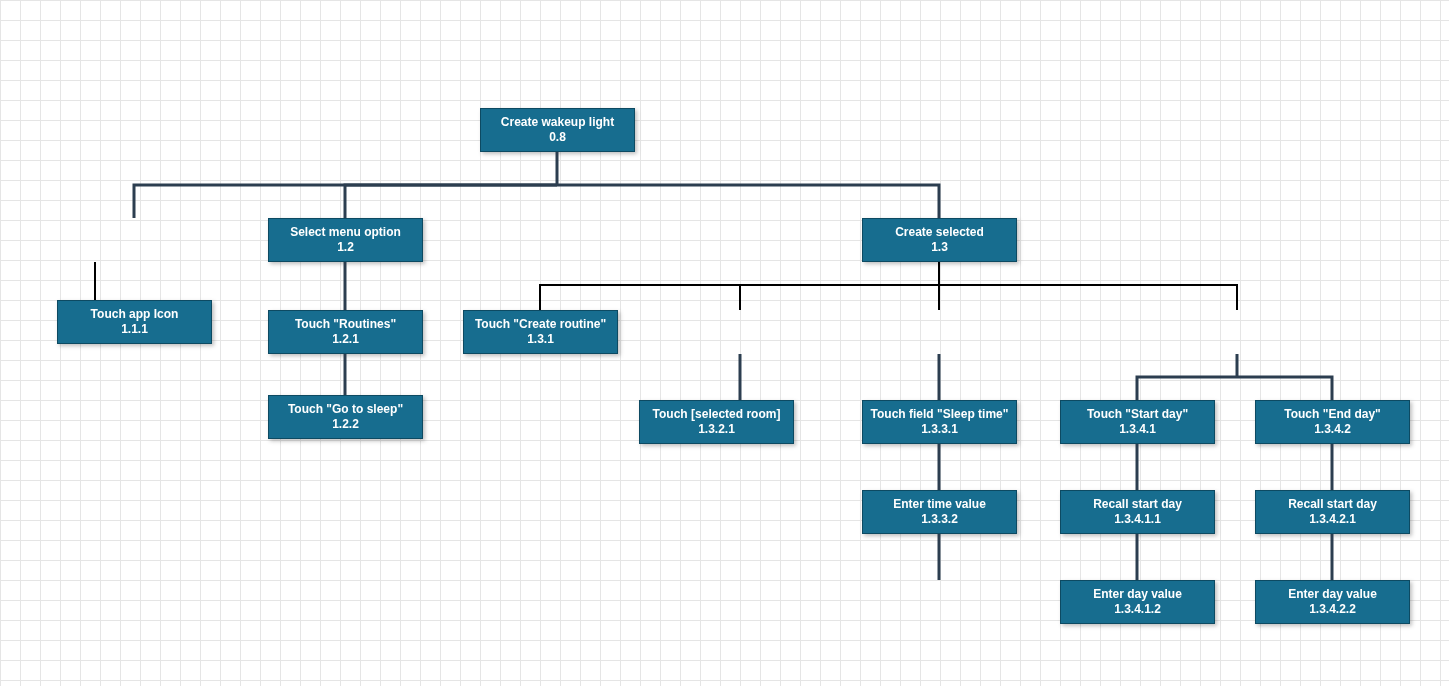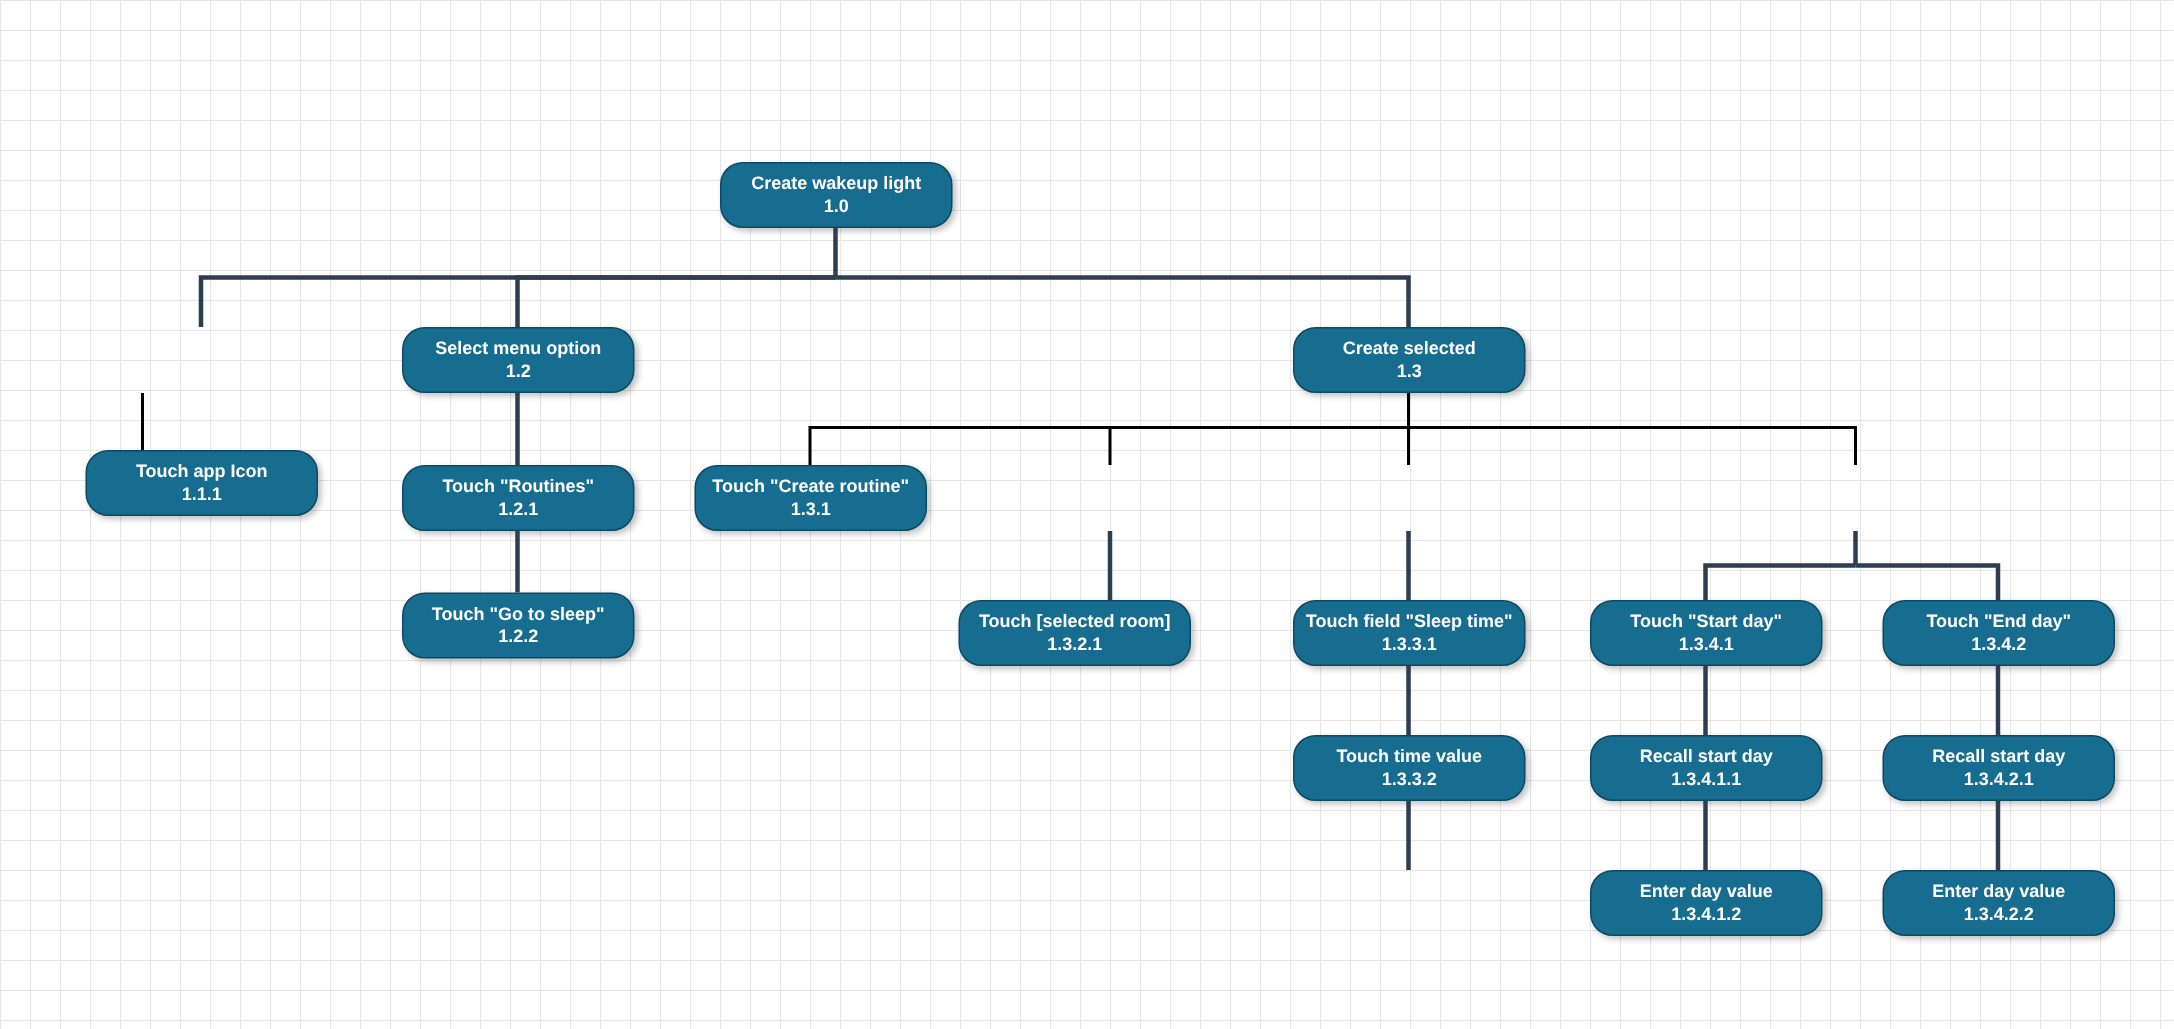--- a/index.html
+++ b/index.html
@@ -1,31 +1,31 @@
 <!DOCTYPE html>
 <html><head>
 <meta charset="utf-8">
 <style>
   html,body{margin:0;padding:0;width:1449px;height:686px;font-family:Arial,Helvetica,sans-serif;background:#fff;overflow:hidden}
   .grid{position:absolute;inset:0;background-image:linear-gradient(#e5e5e5 1px,transparent 1px),linear-gradient(90deg,#e5e5e5 1px,transparent 1px);background-size:20px 20px}
   .canvas{position:absolute;inset:0}
-  .node{position:absolute;width:155px;height:44px;background:#176D8F;border:1px solid #0d4a62;border-radius:15px;color:#fff;font-size:12px;font-weight:bold;text-align:center;display:flex;flex-direction:column;align-items:center;justify-content:center;box-shadow:2px 2px 4px rgba(0,0,0,0.25);line-height:1.25;padding:2px 4px;box-sizing:border-box}
+  .node{position:absolute;width:155px;height:44px;background:#176D8F;border:1px solid #0d4a62;border-radius:0;color:#fff;font-size:12px;font-weight:bold;text-align:center;display:flex;flex-direction:column;align-items:center;justify-content:center;box-shadow:2px 2px 4px rgba(0,0,0,0.25);line-height:1.25;padding:2px 4px;box-sizing:border-box}
   .node .title{white-space:nowrap}
   .node .num{white-space:nowrap}
   svg.edges{position:absolute;inset:0;width:1449px;height:686px;pointer-events:none}
   svg.edges path,svg.edges line{fill:none}
 </style>
 </head>
 <body>
 <div class="grid"></div>
 <div class="canvas">
 
 <div class="node" style="left:480px;top:108px">
   <span class="title">Create wakeup light</span>
-  <span class="num">1.0</span>
+  <span class="num">0.8</span>
 </div>
 
 <div class="node" style="left:268px;top:218px">
   <span class="title">Select menu option</span>
   <span class="num">1.2</span>
 </div>
 <div class="node" style="left:862px;top:218px">
   <span class="title">Create selected</span>
   <span class="num">1.3</span>
 </div>
@@ -52,21 +52,21 @@
 <div class="node" style="left:639px;top:400px">
   <span class="title">Touch  [selected room]</span>
   <span class="num">1.3.2.1</span>
 </div>
 
 <div class="node" style="left:862px;top:400px">
   <span class="title">Touch field "Sleep time"</span>
   <span class="num">1.3.3.1</span>
 </div>
 <div class="node" style="left:862px;top:490px">
-  <span class="title">Touch time value</span>
+  <span class="title">Enter time value</span>
   <span class="num">1.3.3.2</span>
 </div>
 
 <div class="node" style="left:1060px;top:400px">
   <span class="title">Touch  "Start day"</span>
   <span class="num">1.3.4.1</span>
 </div>
 <div class="node" style="left:1255px;top:400px">
   <span class="title">Touch  "End day"</span>
   <span class="num">1.3.4.2</span>

